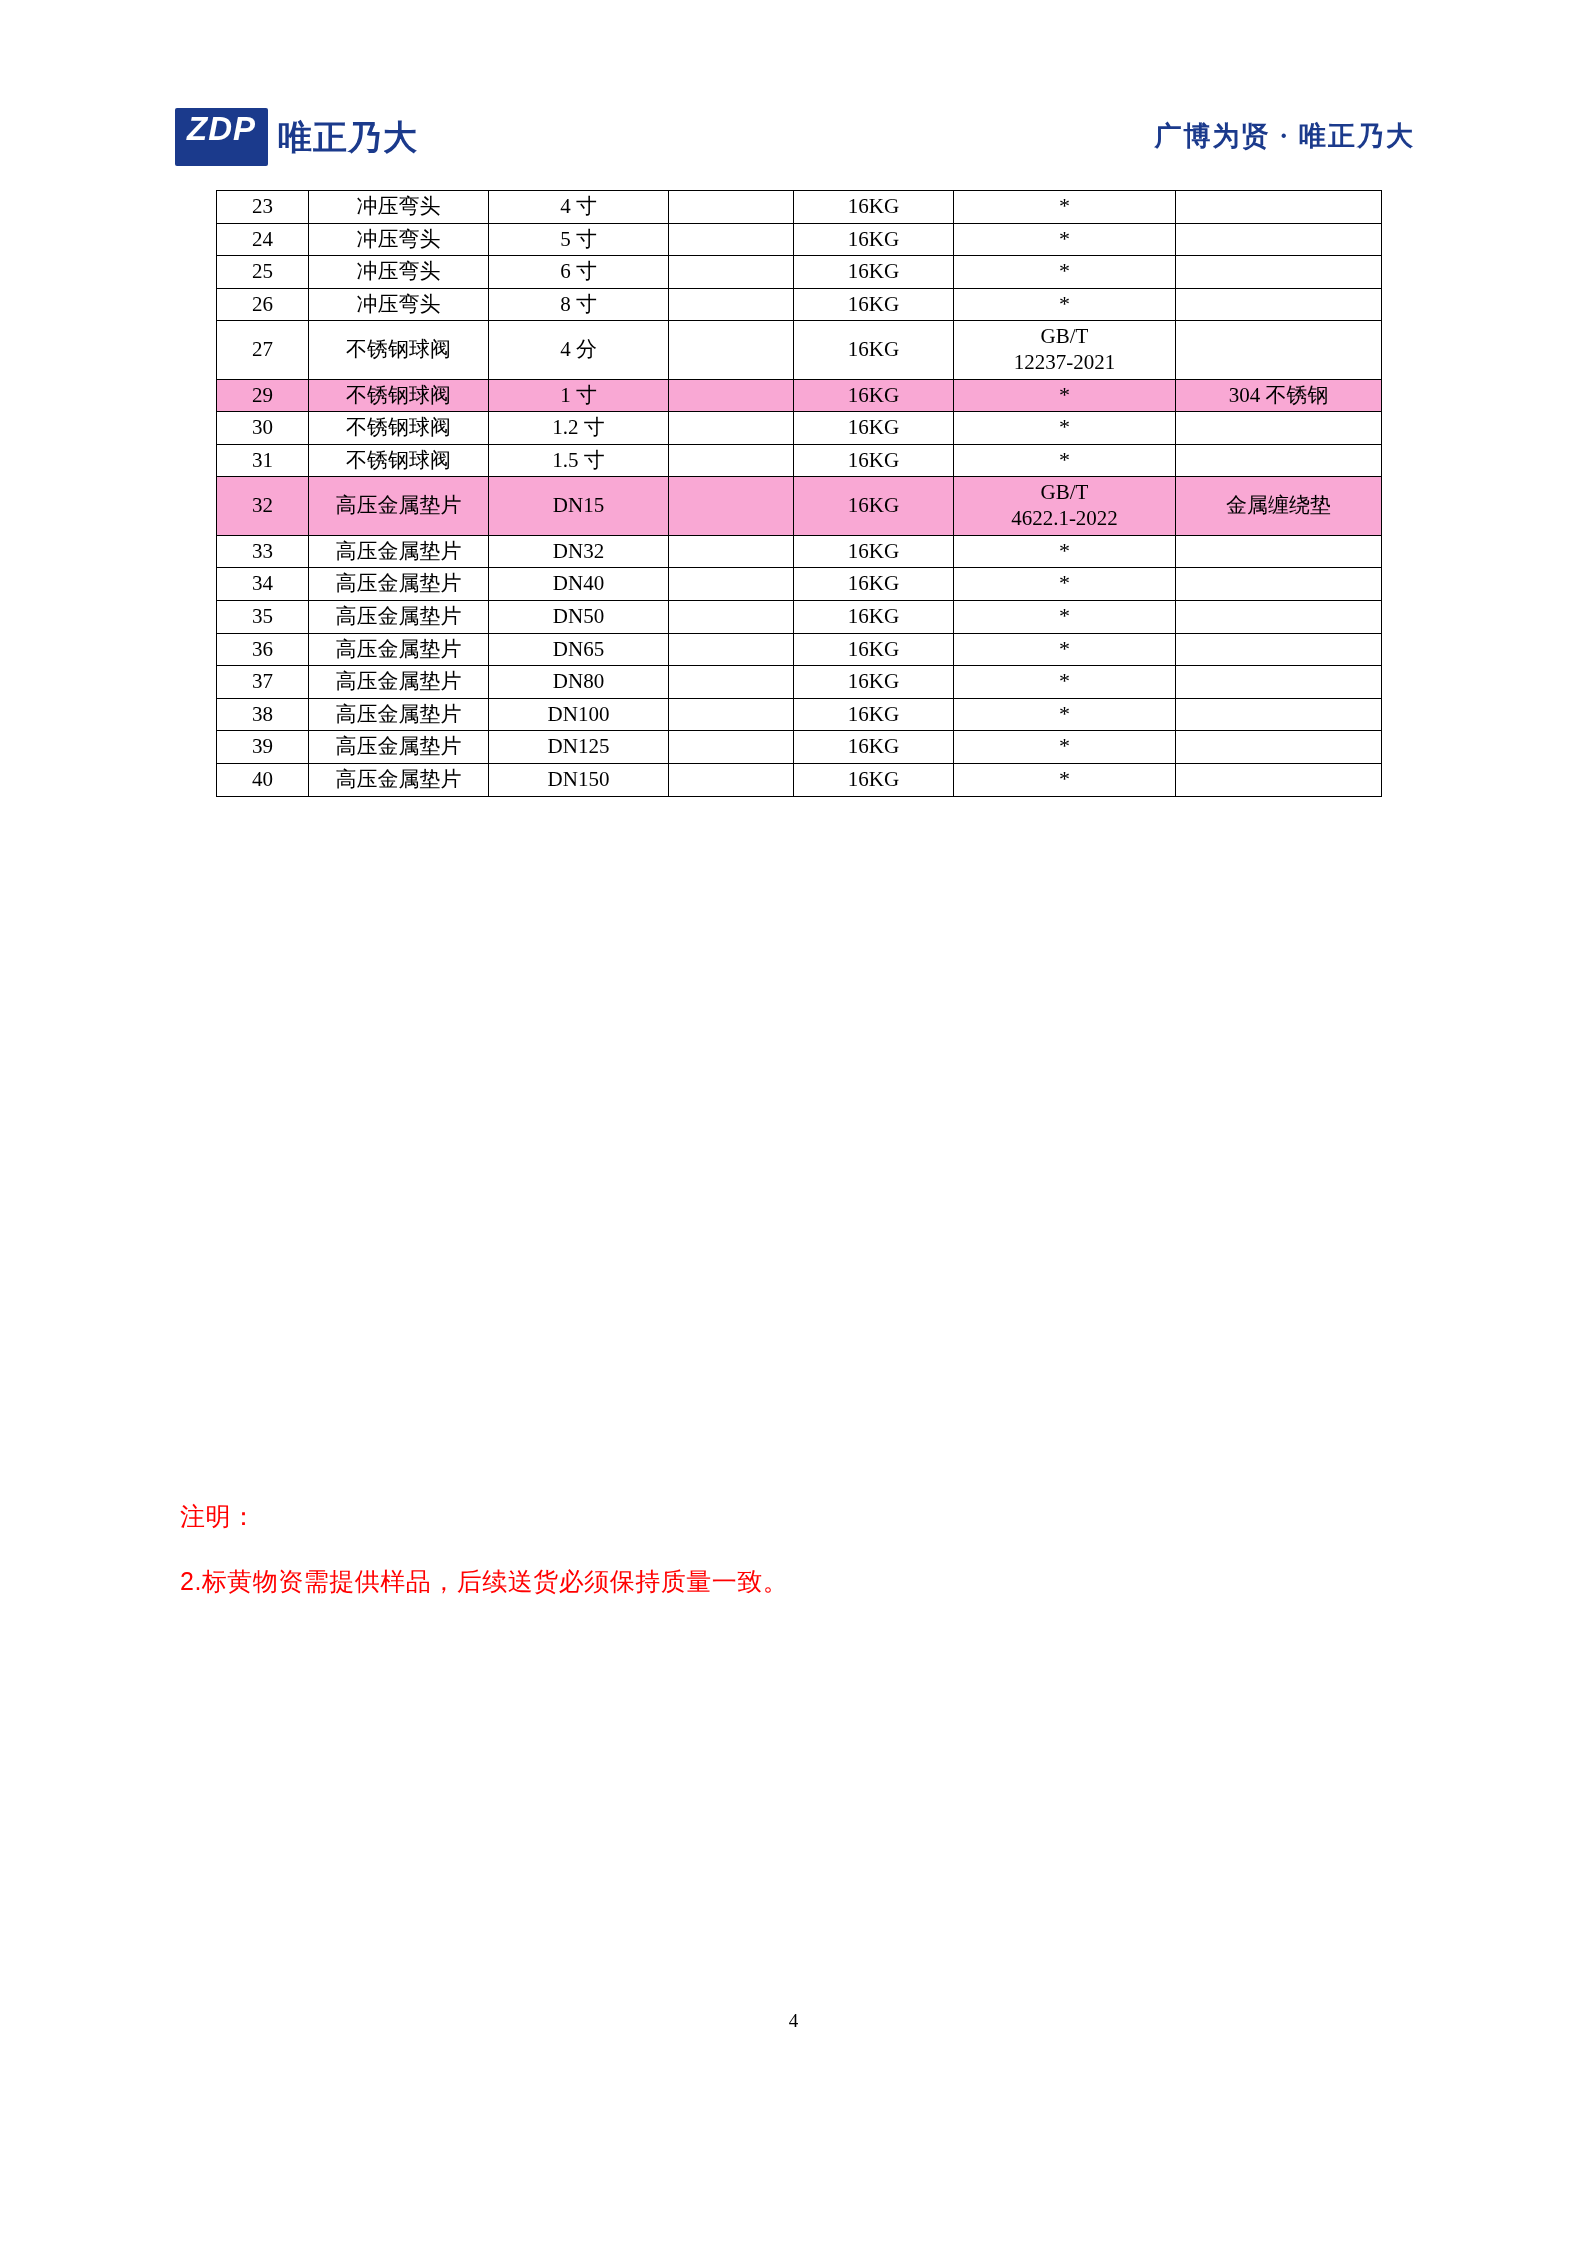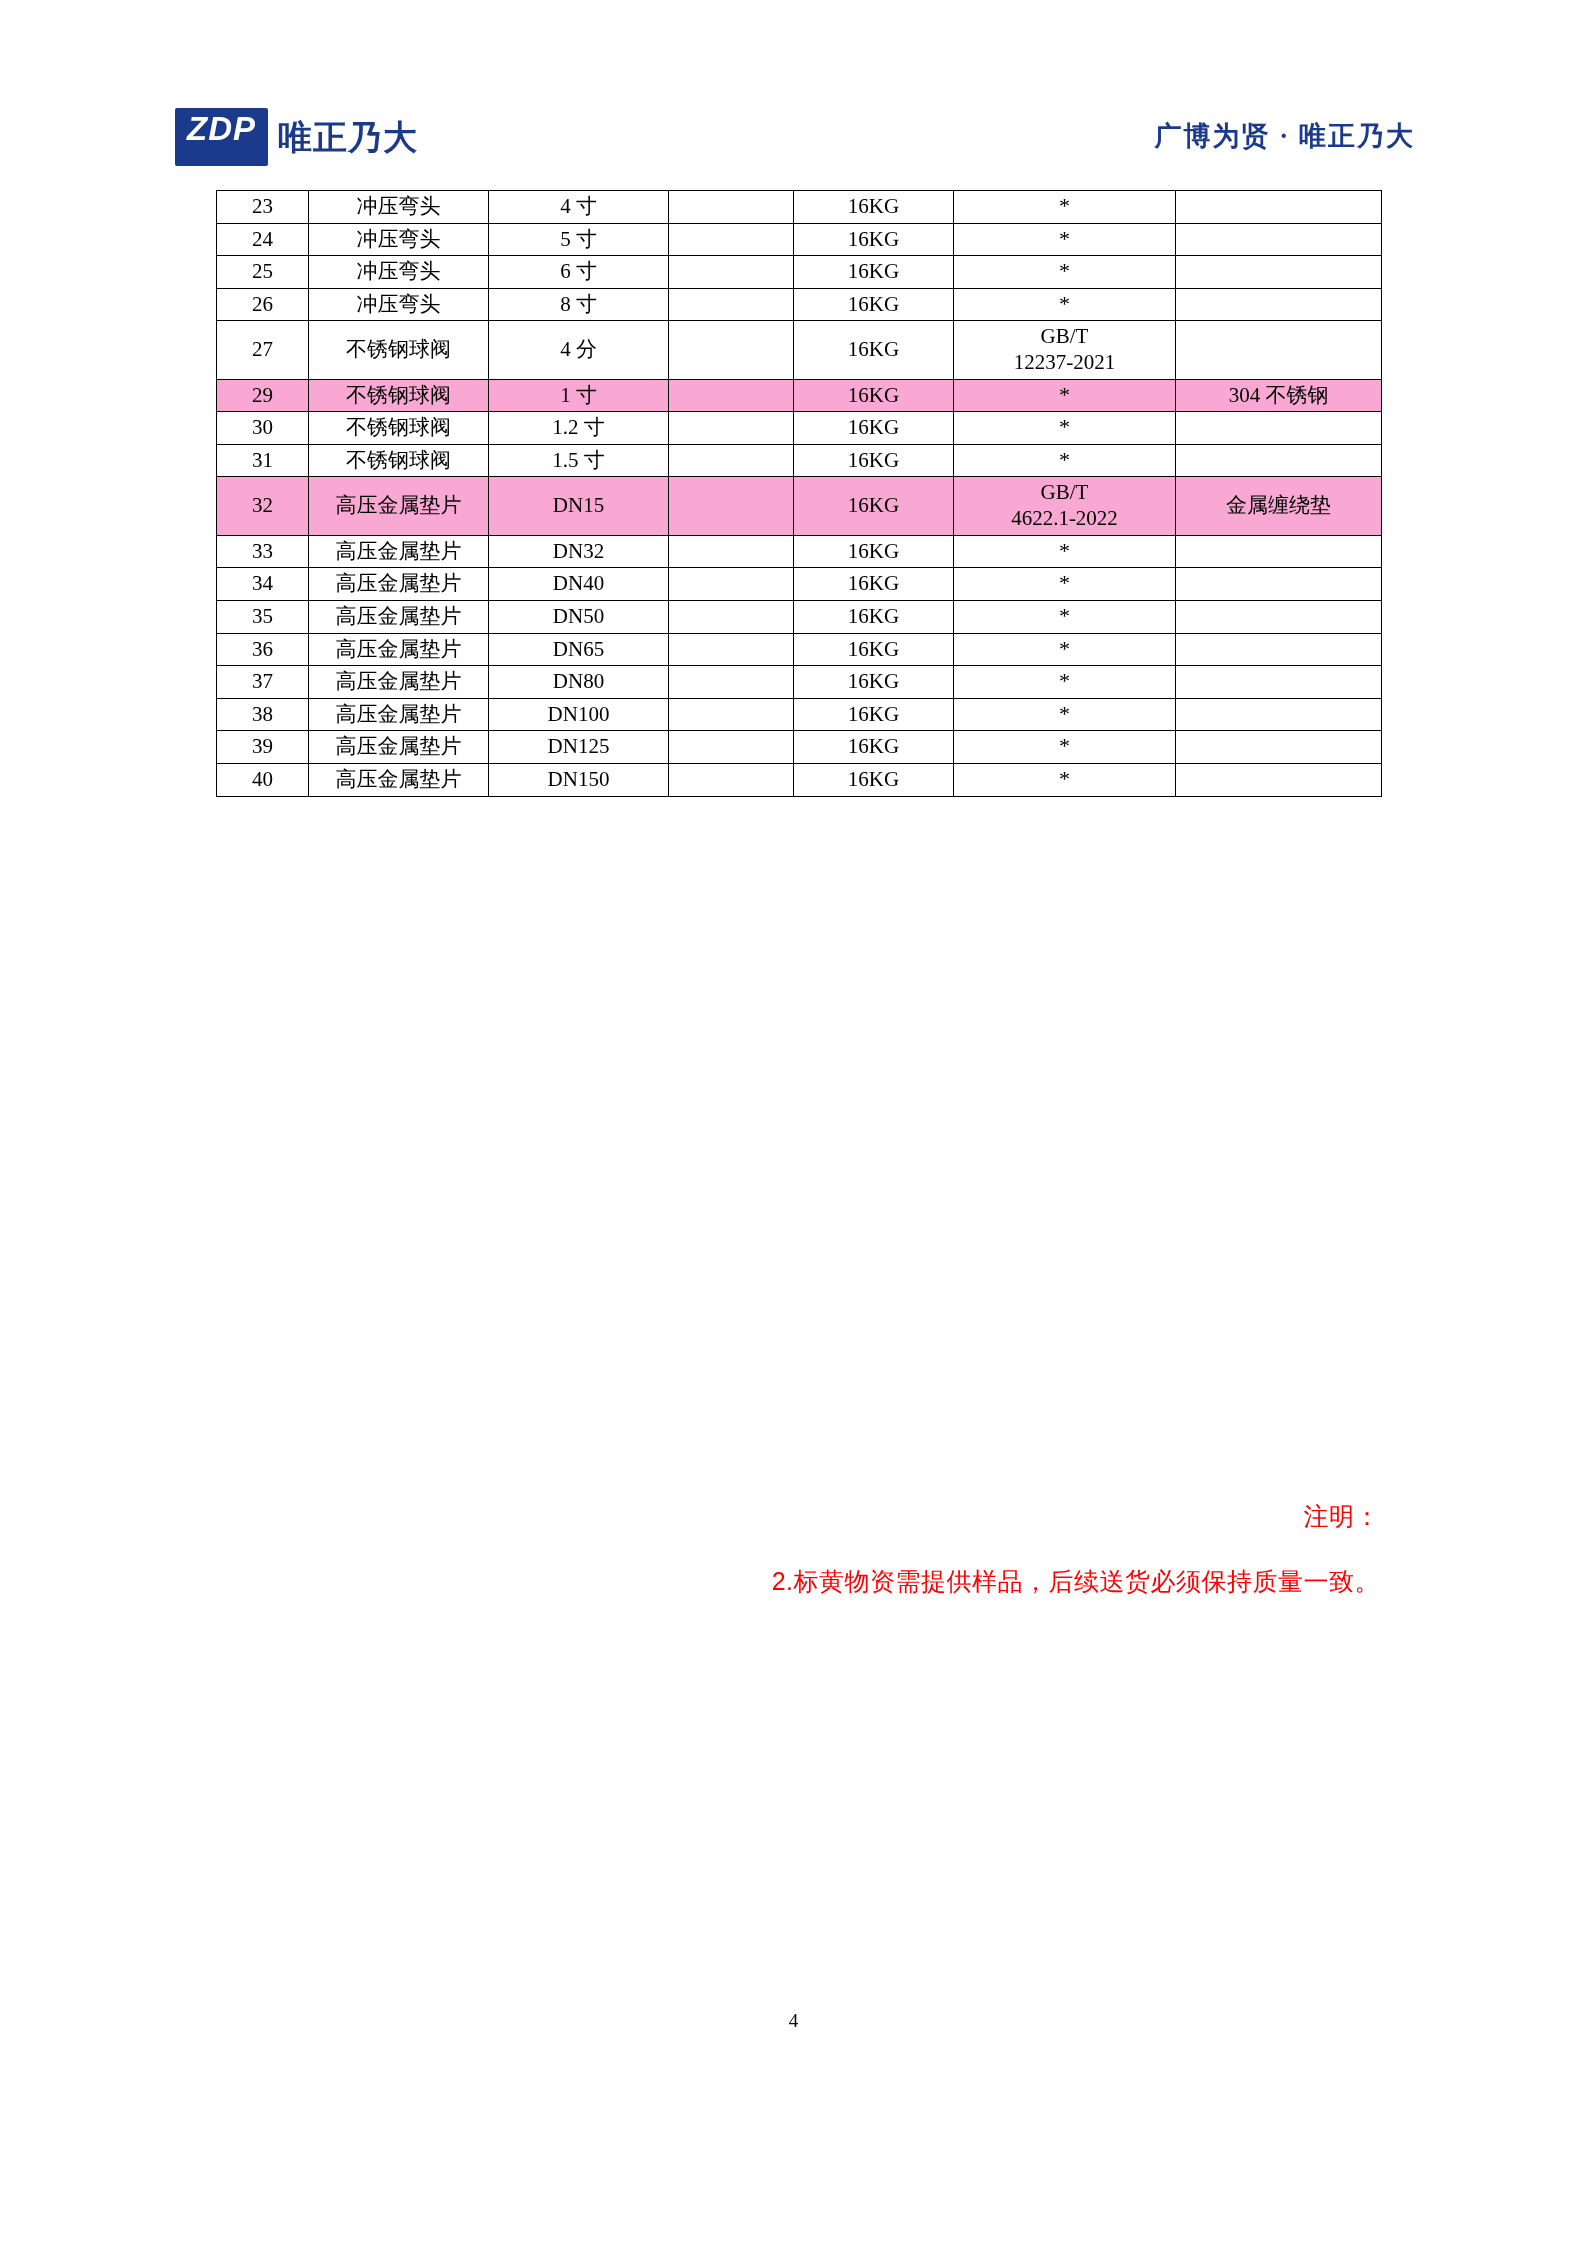--- a/index.html
+++ b/index.html
@@ -123,21 +123,20 @@
   }
 
   
   .notes {
     position: absolute;
     left: 180px;
     top: 1500px;
     width: 1200px;
     color: #ff0000;
     font-family: "Liberation Sans", sans-serif;
-    text-align: right;
   }
   .notes .line {
     font-size: 25px;
     margin-bottom: 32px;
     letter-spacing: 0.5px;
   }
 
   
   .footer-page {
     position: absolute;

